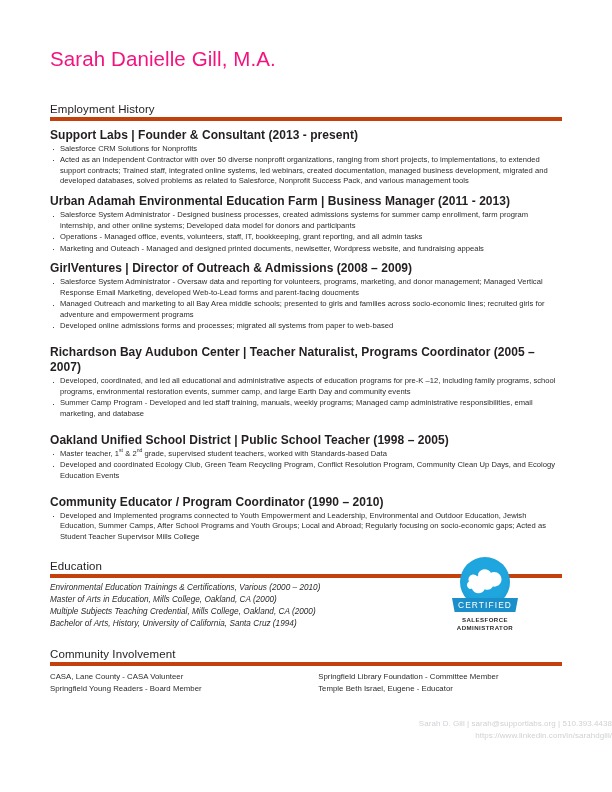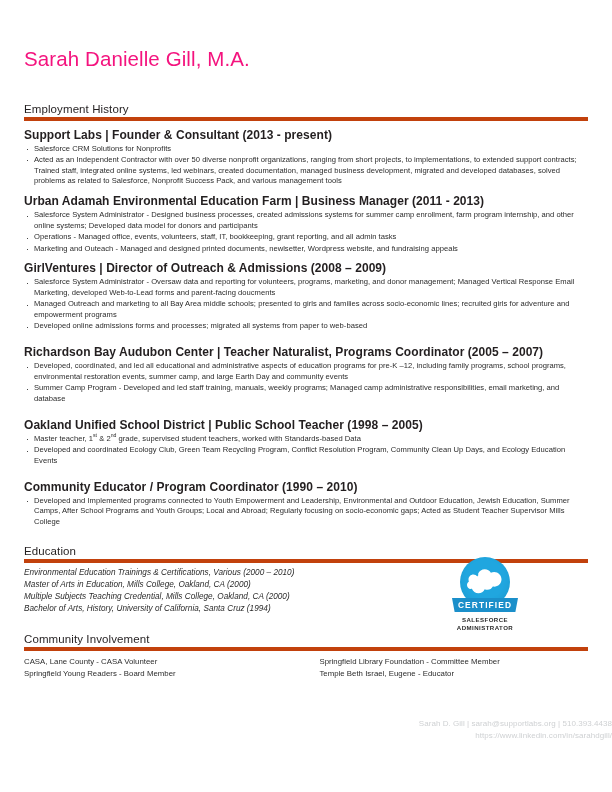--- a/index.html
+++ b/index.html
@@ -13,21 +13,21 @@
     font-family: "Liberation Sans", sans-serif;
     color: #231f20;
     position: relative;
     overflow: hidden;
   }
   .page {
     position: relative;
     width: 612px;
     height: 692px;
     box-sizing: border-box;
-    padding: 0 24px;
+    padding: 0 50px;
   }
 
   
   .name {
     color: #f4137e;
     font-size: 20.5px;
     font-weight: 400;
     letter-spacing: 0.1px;
     margin: 0;
     padding-top: 48px;
@@ -122,21 +122,21 @@
     box-shadow: inset 0 -3px 6px rgba(0,0,0,0.06);
   }
   .badge-cloud { position: absolute; left: 7px; top: 11px; }
   .badge-ribbon {
     margin: -9px auto 0 auto;
     width: 66px;
     height: 14px;
     background: #1b8fca;
     color: #ffffff;
     font-size: 8.4px;
-    font-weight: 700;
+    font-weight: 400;
     letter-spacing: 1.1px;
     line-height: 14px;
     position: relative;
     clip-path: polygon(0 0, 100% 0, 96% 100%, 4% 100%);
   }
   .badge-sub {
     margin-top: 4px;
     font-size: 6.1px;
     font-weight: 700;
     letter-spacing: 0.45px;

